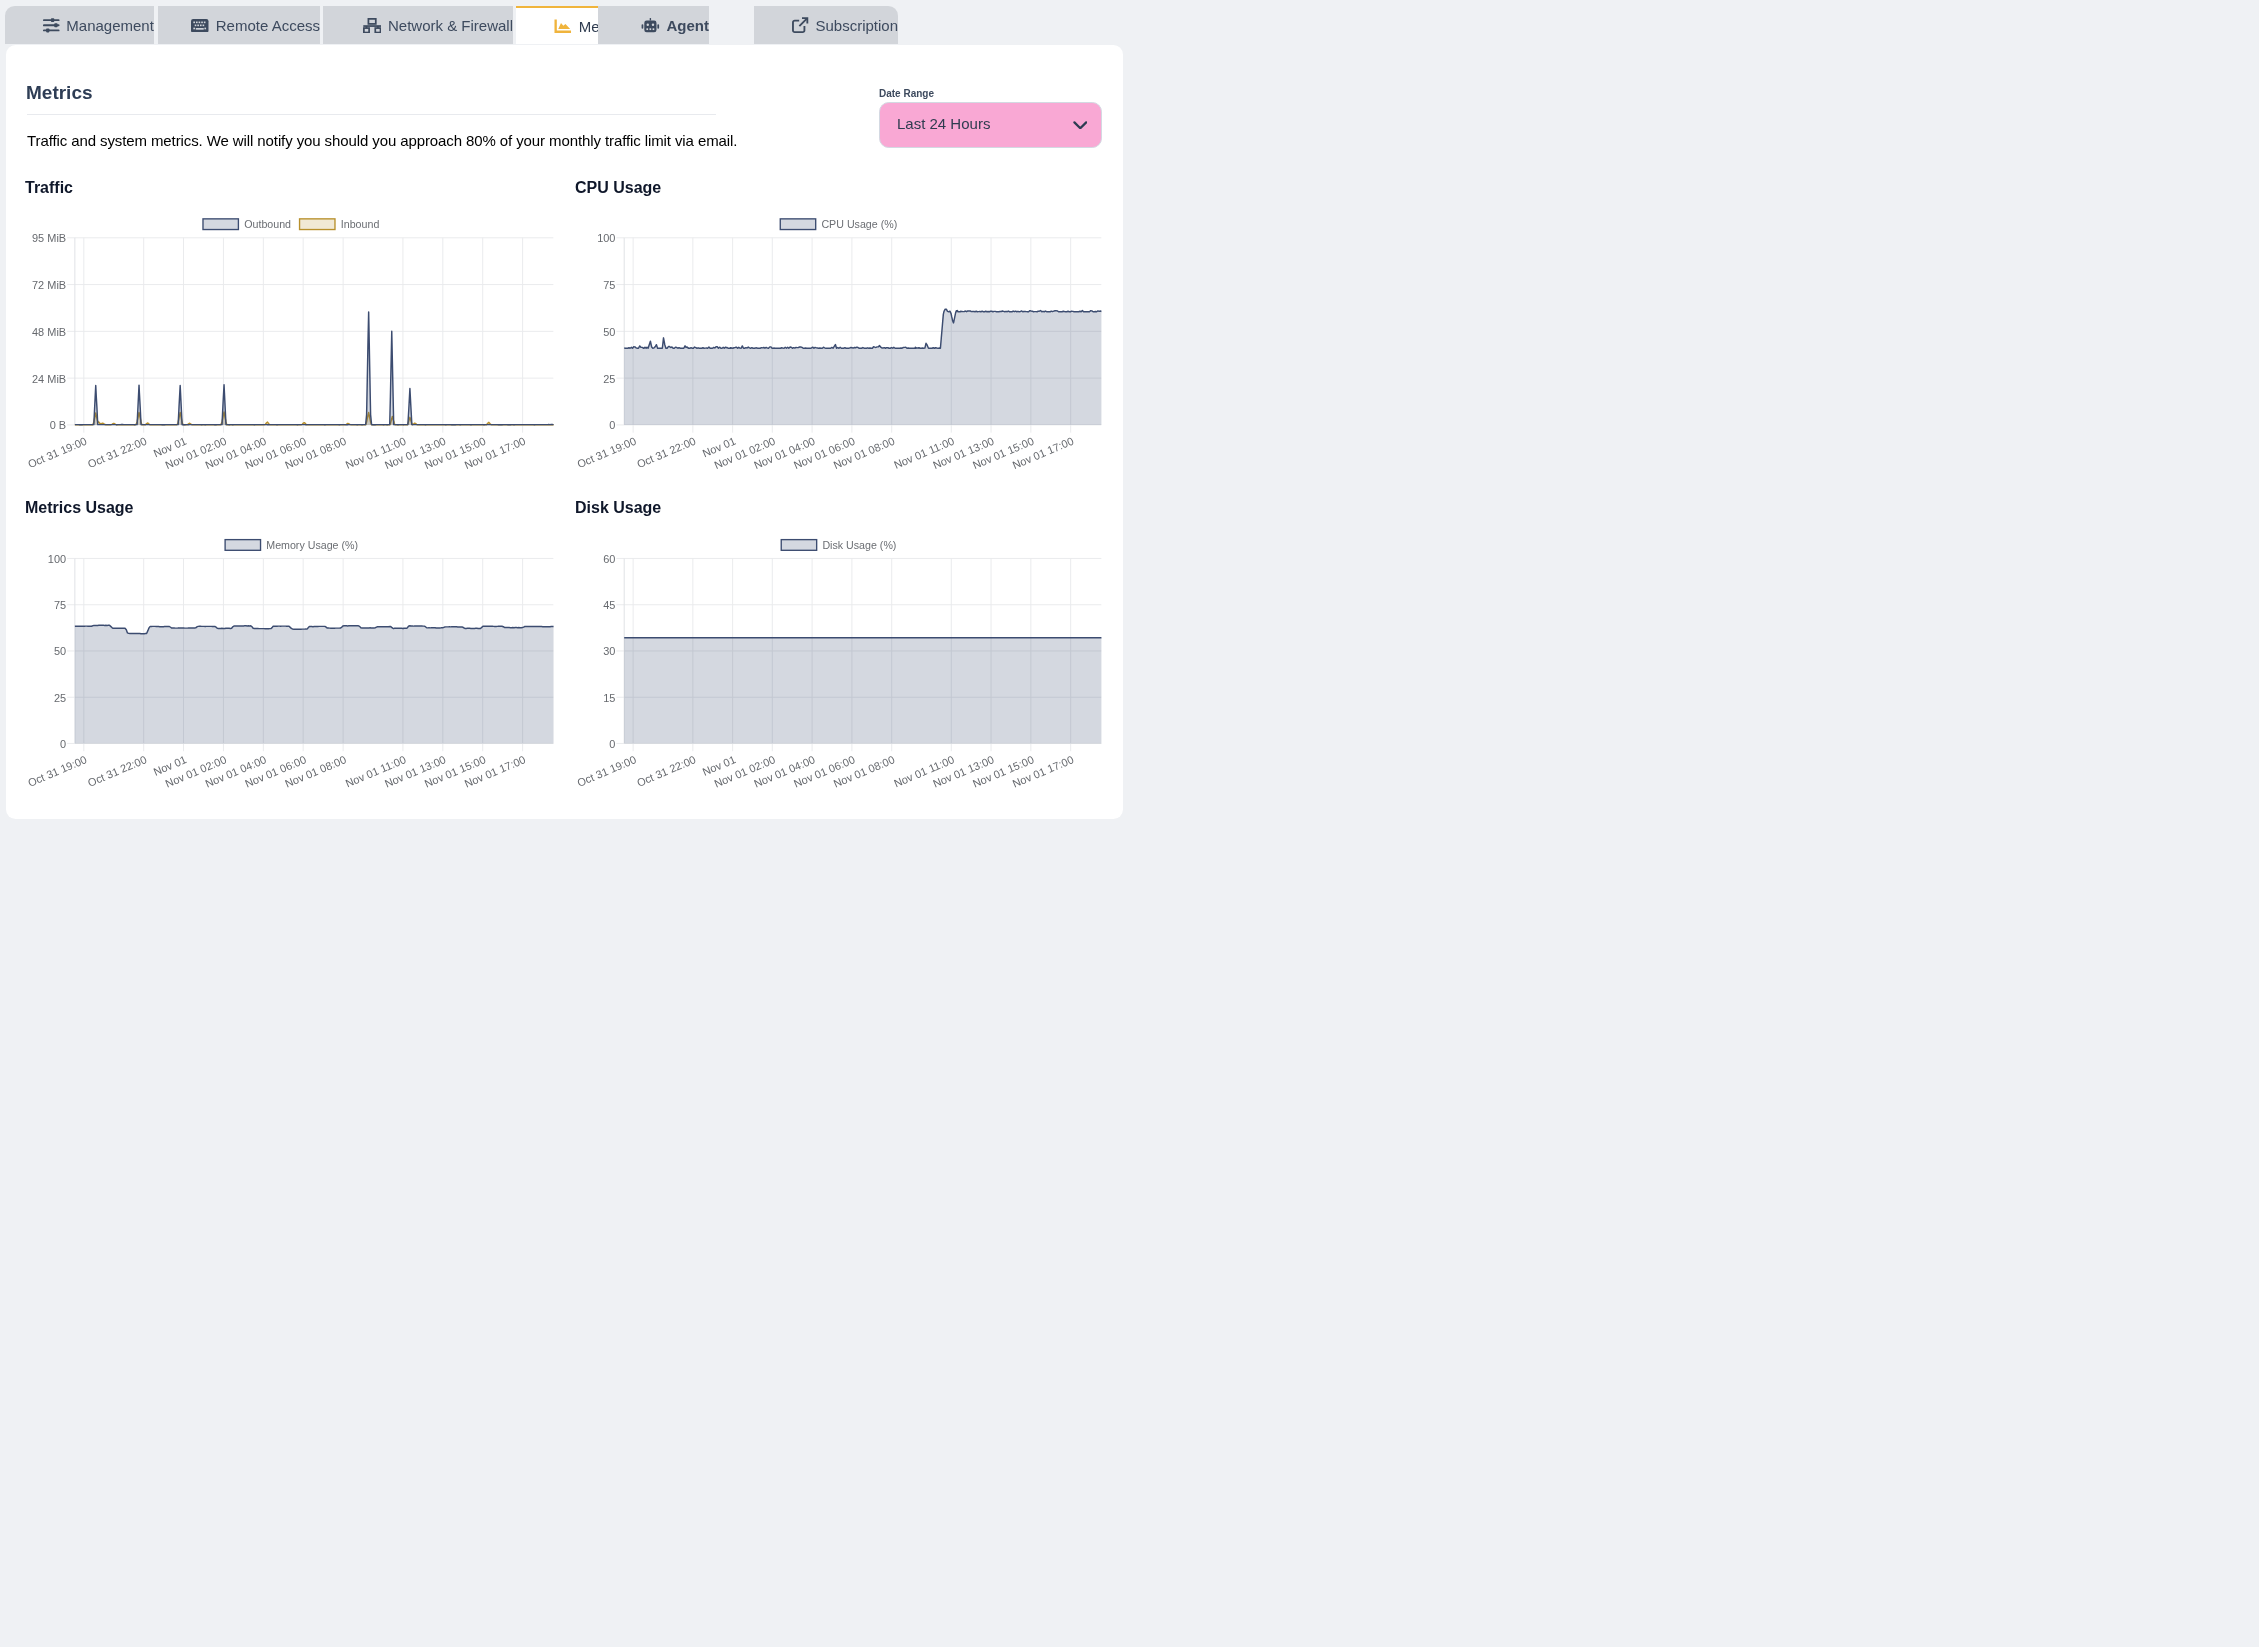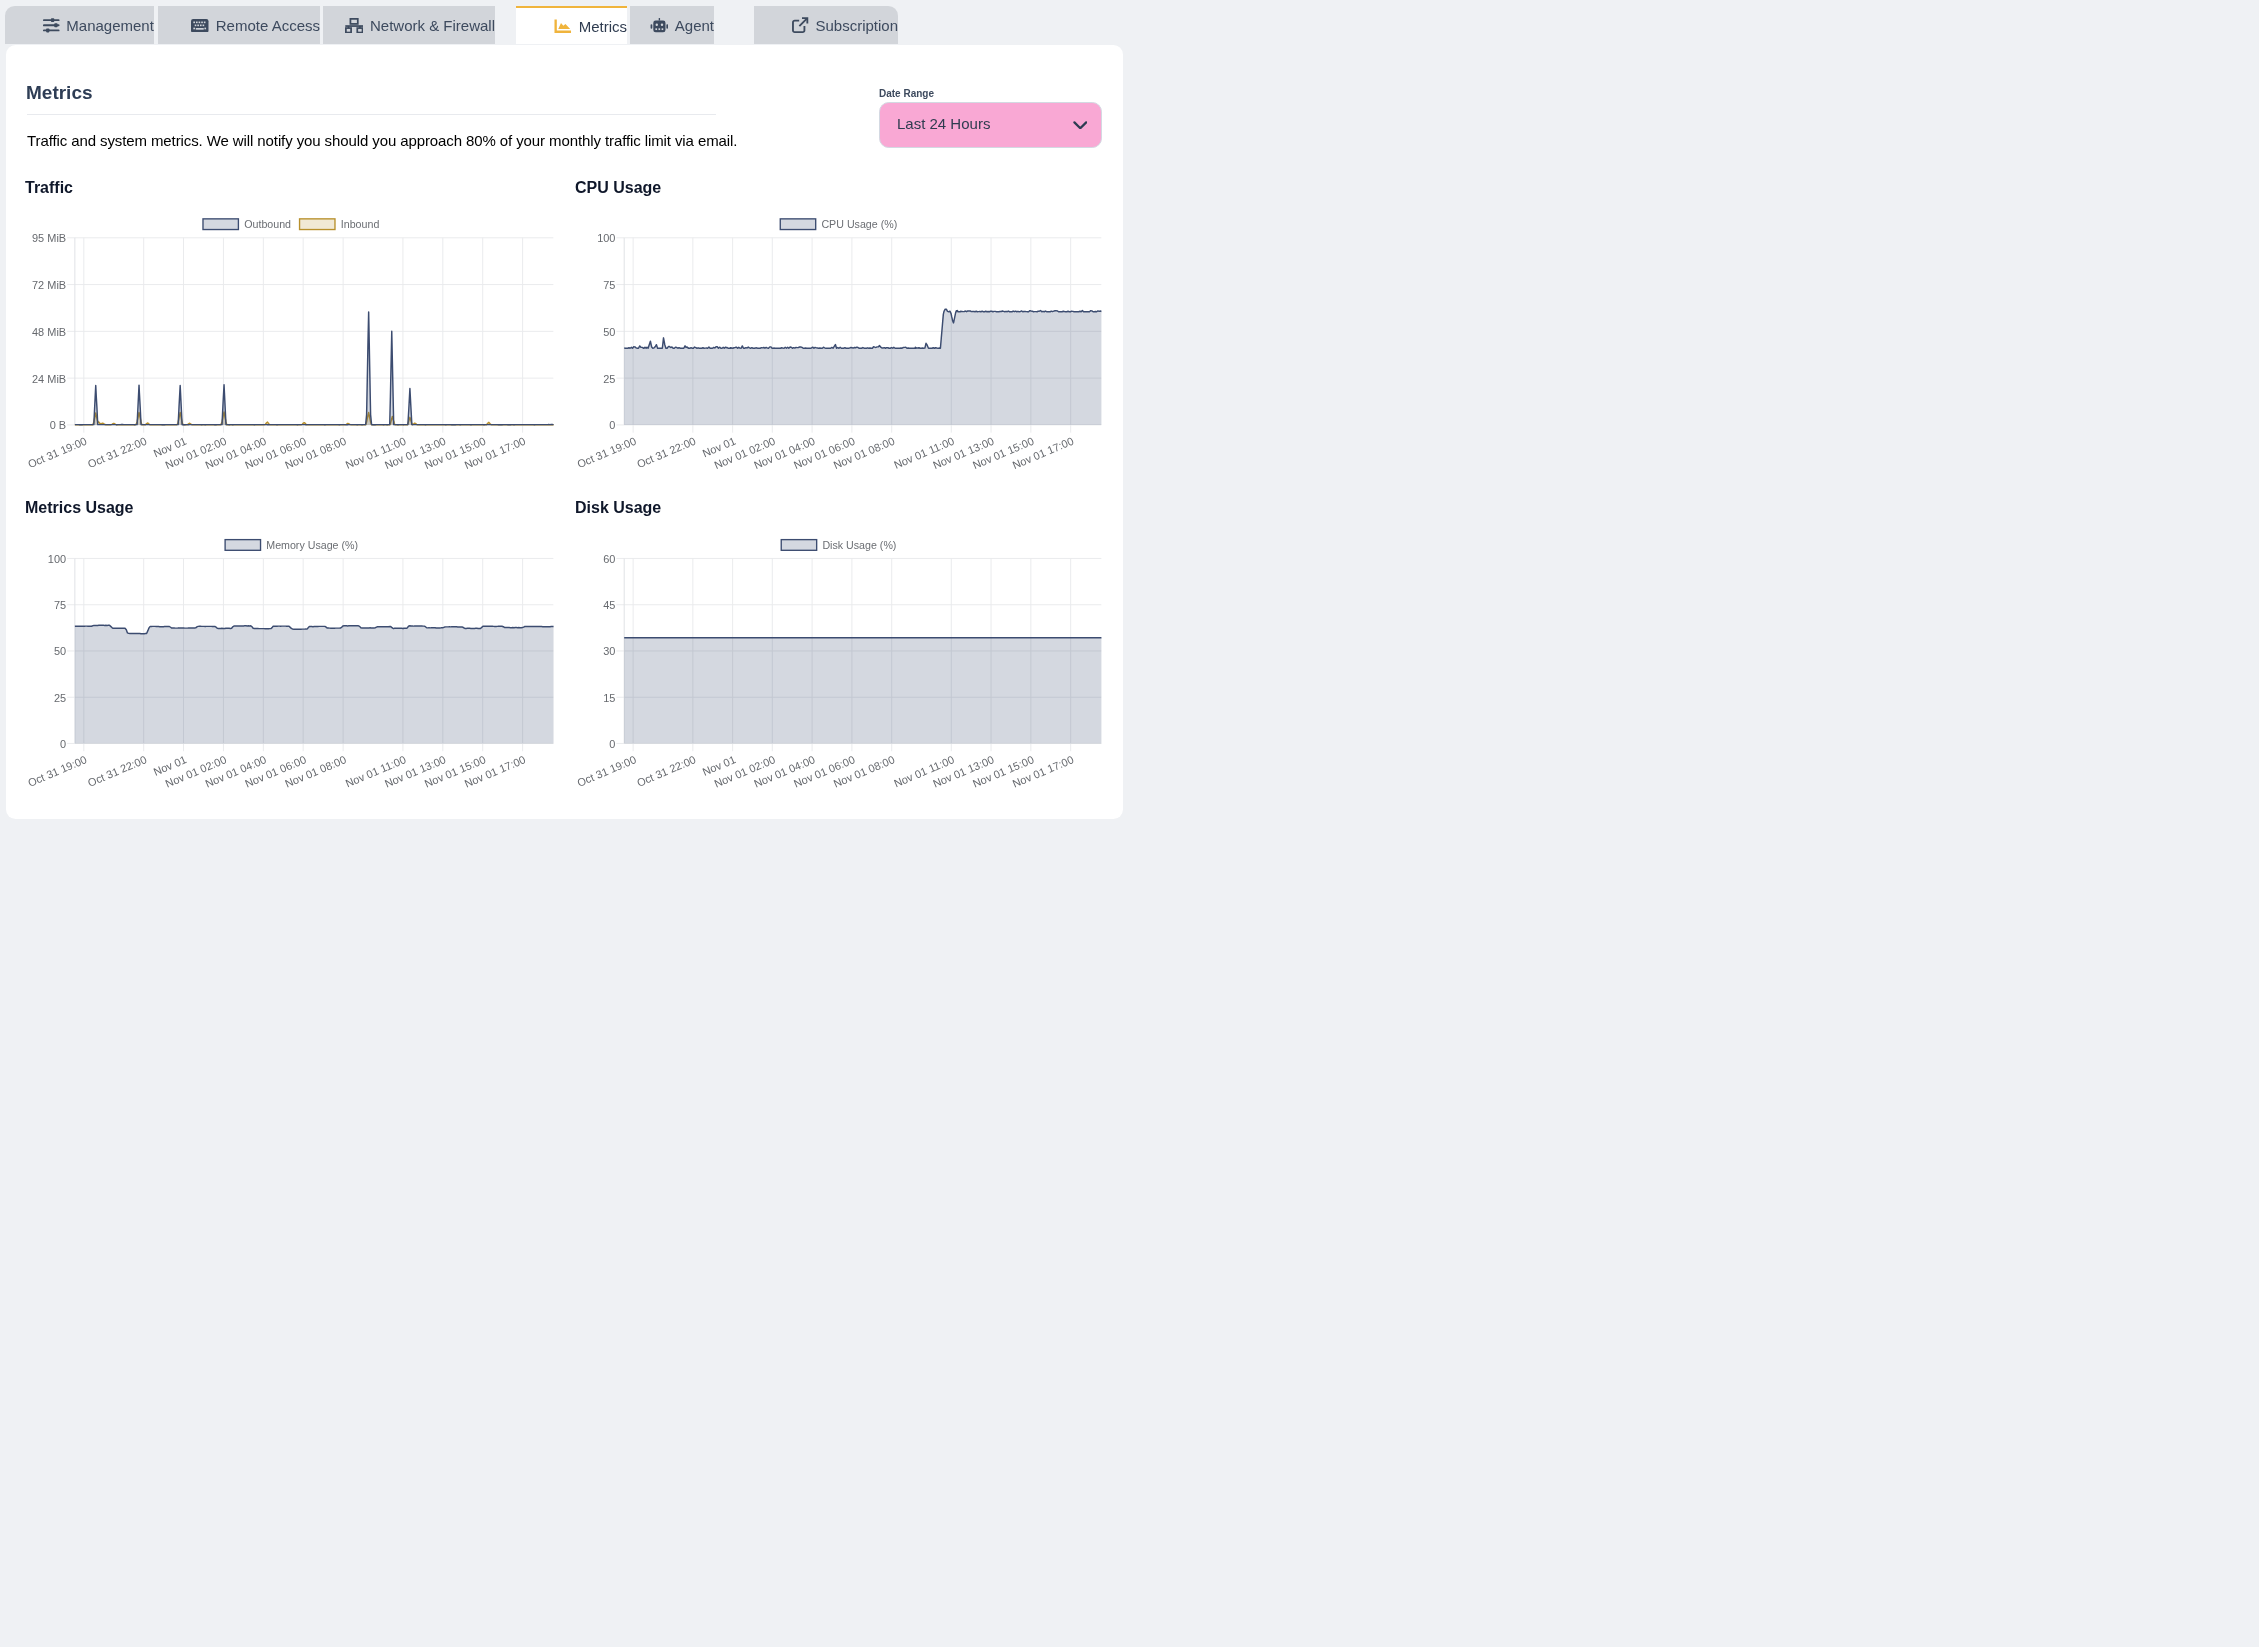--- a/index.html
+++ b/index.html
@@ -44,42 +44,42 @@
           <rect x="6.5" y="5.7" width="1.7" height="1.7"></rect>
           <rect x="9.2" y="5.7" width="1.7" height="1.7"></rect>
           <rect x="11.9" y="5.7" width="1.7" height="1.7"></rect>
           <rect x="2.4" y="8.9" width="1.7" height="1.7"></rect>
           <rect x="4.9" y="9.3" width="8.2" height="1.7"></rect>
           <rect x="13.8" y="8.9" width="1.7" height="1.7"></rect>
         </g>
       </svg>
       <span>Remote Access</span>
     </div>
-    <div class="tab" style="left:323px;width:172px;">
+    <div class="tab" style="left:323px;width:190px;">
       <svg width="18.4" height="15.5" viewBox="0 0 19 16" fill="none" stroke="currentColor">
         <rect x="5.6" y="0.9" width="7.6" height="5.2" stroke-width="1.8"></rect>
         <rect x="7.6" y="2.4" width="3.6" height="2.2" fill="#d2d5da" stroke="none"></rect>
         <line x1="0.3" y1="8.3" x2="18.7" y2="8.3" stroke-width="1.8"></line>
         <line x1="3.6" y1="8.3" x2="3.6" y2="10.4" stroke-width="1.6"></line>
         <line x1="15.4" y1="8.3" x2="15.4" y2="10.4" stroke-width="1.6"></line>
         <rect x="0.9" y="10.4" width="5.4" height="4.6" stroke-width="1.8"></rect>
         <rect x="2.4" y="11.9" width="2.4" height="1.6" fill="#d2d5da" stroke="none"></rect>
         <rect x="12.7" y="10.4" width="5.4" height="4.6" stroke-width="1.8"></rect>
         <rect x="14.2" y="11.9" width="2.4" height="1.6" fill="#d2d5da" stroke="none"></rect>
       </svg>
       <span>Network &amp; Firewall</span>
     </div>
     <div class="tab active" style="left:516px;width:111px;">
       <svg width="17.5" height="14.6" viewBox="0 0 18 15" fill="currentColor">
         <path d="M0.5 0.5 h2.4 v11.2 h14.6 v2.6 h-17z"></path>
         <path d="M4.4 10.2 L7.2 4.2 L9.6 7.0 L11.8 5.2 L16.6 10.2 z"></path>
       </svg>
       <span>Metrics</span>
     </div>
-    <div class="tab" style="left:630px;width:84px;">
+    <div class="tab" style="left:598px;width:111px;font-weight:bold;">
       <svg width="18.4" height="14.6" viewBox="0 0 19 15" fill="currentColor">
         <rect x="9" y="0" width="1.4" height="2.6"></rect>
         <rect x="3.4" y="2.6" width="12.6" height="12.2" rx="2.4"></rect>
         <rect x="0.6" y="6.4" width="1.8" height="4.6" rx="0.9"></rect>
         <rect x="16.9" y="6.4" width="1.8" height="4.6" rx="0.9"></rect>
         <g fill="#d2d5da">
           <circle cx="7" cy="7" r="1.25"></circle>
           <circle cx="12.4" cy="7" r="1.25"></circle>
           <rect x="5.6" y="10.6" width="1.7" height="1.8"></rect>
           <rect x="8.8" y="10.6" width="1.7" height="1.8"></rect>

